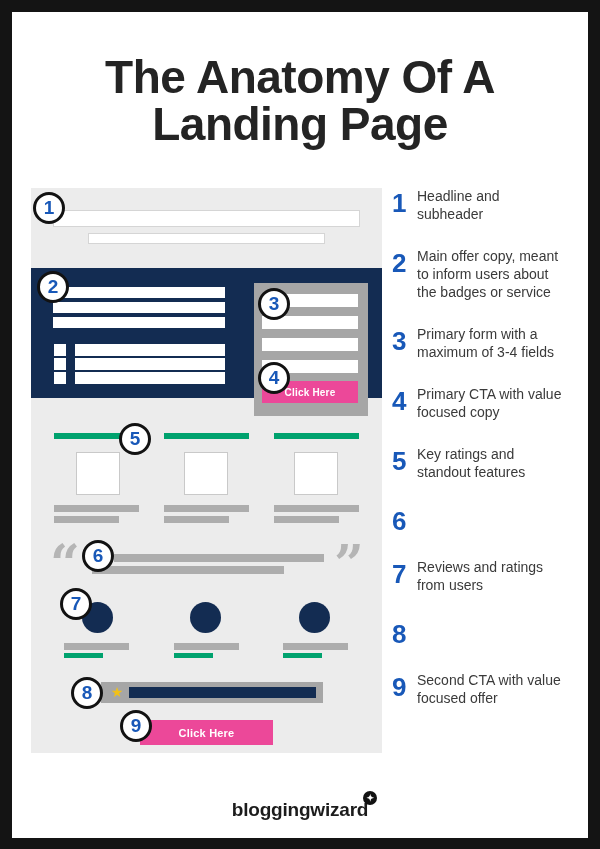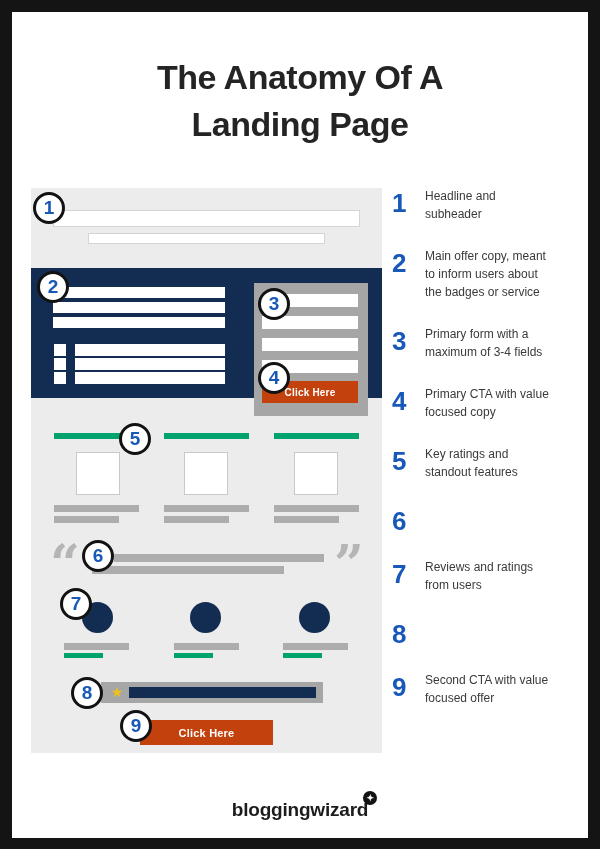--- a/index.html
+++ b/index.html
@@ -1,50 +1,50 @@
 <!DOCTYPE html>
 <html><head>
 <meta charset="utf-8">
 <style>
   html,body{margin:0;padding:0;background:#ffffff;}
   .canvas{position:relative;width:600px;height:849px;background:#141414;
           font-family:"Liberation Sans",sans-serif;overflow:hidden;}
   .page{position:absolute;left:12px;top:12px;width:576px;height:826px;background:#ffffff;}
   .title{position:absolute;left:0;right:0;top:54px;margin:0;text-align:center;
-         font-size:34px;line-height:47px;font-weight:bold;color:#242424;
+         font-size:46px;line-height:47px;font-weight:bold;color:#242424;
          white-space:pre-line;letter-spacing:-0.5px;}
   
   .mockup{position:absolute;left:31px;top:188px;width:351px;height:565px;background:#ececec;}
   .wbar{position:absolute;background:#ffffff;border:1px solid #d5d5d5;box-sizing:border-box;}
   .wbar-plain{position:absolute;background:#ffffff;}
   .navy-block{position:absolute;left:0;top:80px;width:351px;height:130px;background:#132c52;}
   .form-box{position:absolute;left:223px;top:95px;width:114px;height:133px;background:#a6a6a6;}
   .field{position:absolute;left:8px;width:96px;height:13px;background:#ffffff;}
-  .cta{position:absolute;background:#c2410c;color:#ffffff;font-weight:bold;
+  .cta{position:absolute;background:#ec4899;color:#ffffff;font-weight:bold;
        display:flex;align-items:center;justify-content:center;letter-spacing:.2px;}
   .greenbar{position:absolute;background:#00a26e;}
   .graybar{position:absolute;background:#adadad;}
   .sq{position:absolute;width:44px;height:43px;background:#ffffff;border:1px solid #c9c9c9;box-sizing:border-box;}
   .quote{position:absolute;font-family:"DejaVu Serif",serif;font-weight:bold;
          font-size:52px;line-height:1;color:#b5b5b5;}
   .avatar{position:absolute;width:31px;height:31px;border-radius:50%;background:#132c52;}
   .gbox{position:absolute;left:70px;top:494px;width:222px;height:21px;background:#a6a6a6;}
   .star{position:absolute;left:6px;top:0;width:20px;height:21px;color:#f2c118;
         font-size:14px;line-height:21px;text-align:center;}
   .gnavy{position:absolute;left:28px;top:5px;width:187px;height:11px;background:#132c52;}
   
   .marker{position:absolute;width:26px;height:26px;border:3px solid #121212;border-radius:50%;
           background:#ffffff;display:flex;align-items:center;justify-content:center;
           font-size:19px;font-weight:bold;color:#1858b8;z-index:5;}
   
   .legend{position:absolute;left:392px;top:187px;width:188px;}
   .leg-item{display:flex;margin-bottom:24px;}
   .leg-num{flex:none;width:25px;font-size:26px;font-weight:bold;color:#1858b8;
            line-height:1;padding-top:3px;}
-  .leg-text{font-size:12px;line-height:18px;color:#3a3a3a;white-space:pre-line;margin-left:8px;}
+  .leg-text{font-size:14px;line-height:18px;color:#3a3a3a;white-space:pre-line;}
   
   .brand{position:absolute;left:0;right:0;top:799px;text-align:center;text-decoration:underline;}
   .brand-inner{position:relative;display:inline-block;font-size:19px;font-weight:600;
                color:#1c1c1c;letter-spacing:-0.2px;}
   .badge{position:absolute;right:-9px;top:-8px;width:14px;height:14px;border-radius:50%;
          background:#121212;color:#ffffff;font-size:9px;line-height:14px;text-align:center;}
 </style>
 </head>
 <body>
 

